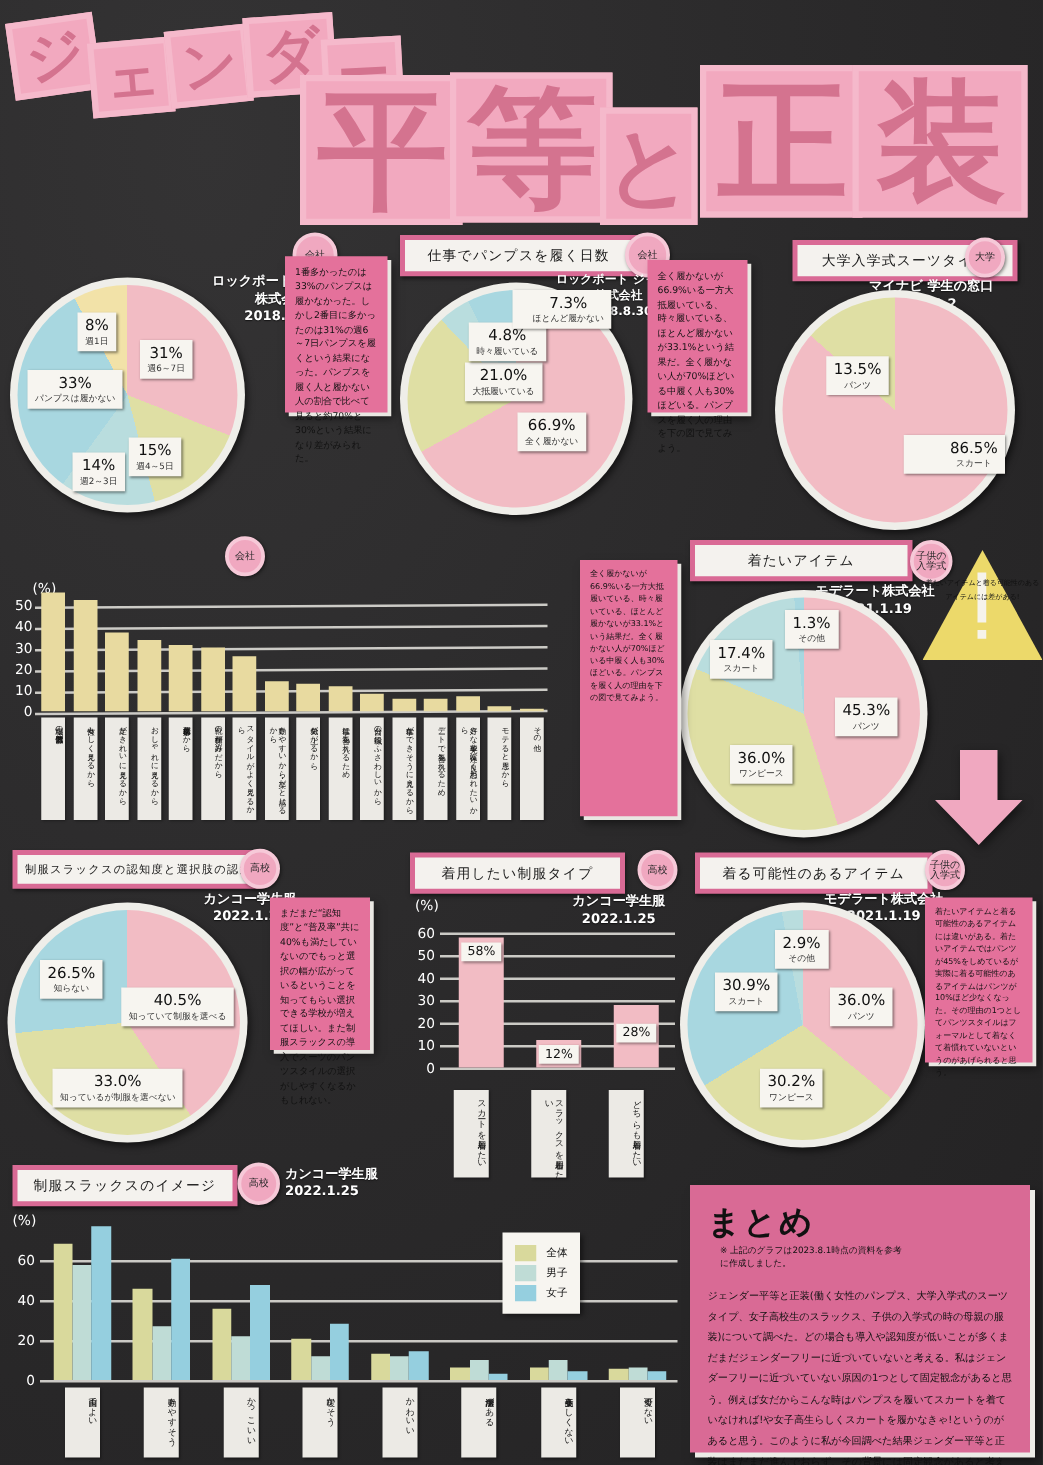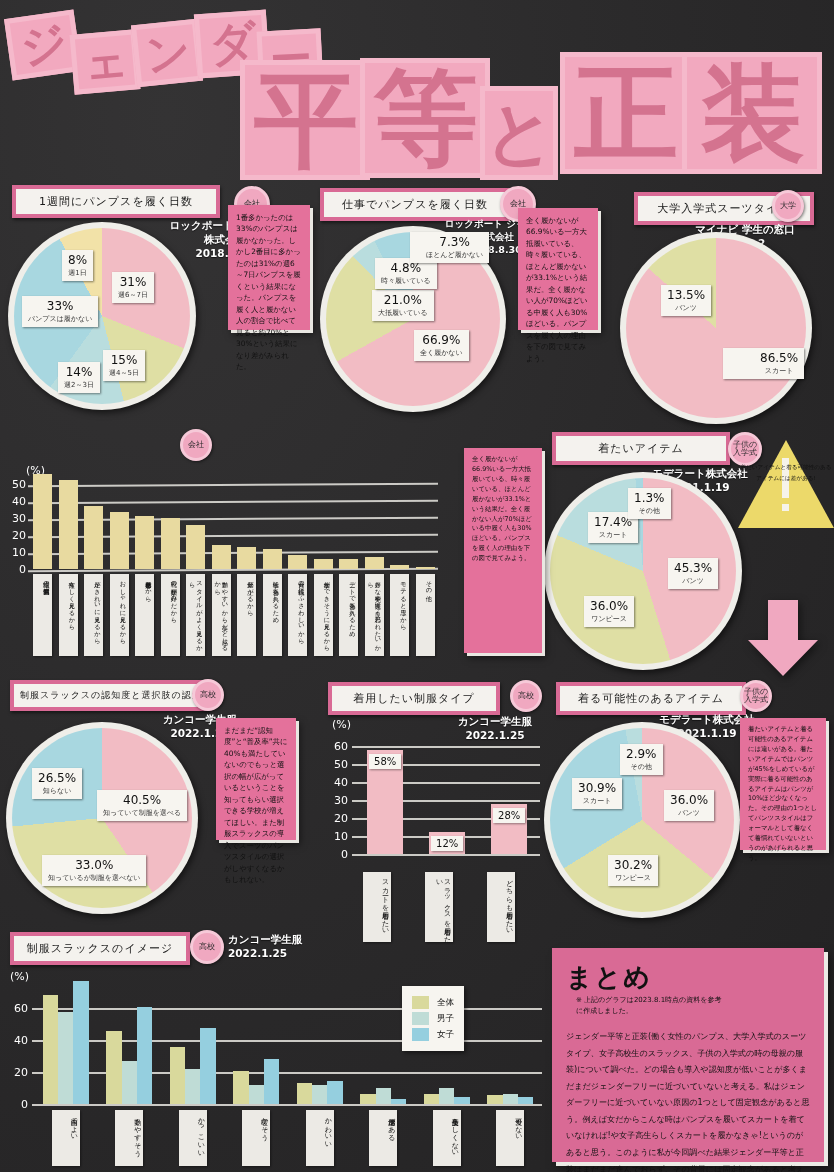--- a/index.html
+++ b/index.html
@@ -143,23 +143,20 @@
     <div class="tchar t3">ン</div>
     <div class="tchar t4">ダ</div>
     <div class="tchar t5">ー</div>
     <div class="tchar t6">平</div>
     <div class="tchar t7">等</div>
     <div class="tchar t8">と</div>
     <div class="tchar t9">正</div>
     <div class="tchar t10">装</div>
   </div>
 
-  <div class="hdr" style="left:12px;top:185px;width:208px;">
-    <div class="inner">1週間にパンプスを履く日数</div>
-  </div>
   <div class="badge" style="left:234px;top:186px;">会社</div>
   <div class="src" style="left:150px;top:218px;width:150px;">
     <div>ロックポート ジャパン</div>
     <div>株式会社</div>
     <div>2018.8.30</div>
   </div>
   <div class="pie-ring" style="left:8px;top:222px;width:188px;height:188px;">
     <div class="pie" style="width:176px;height:176px;background:conic-gradient(
         #f2bcc4 0deg 111.6deg,
         #dfdfa4 111.6deg 165.6deg,
@@ -315,21 +312,21 @@
         #a8d7e0 355.3deg 360deg);"></div>
   </div>
   <div class="plabel" style="left:668px;top:558px;">
     <span>45.3%</span>
     <span class="cap">パンツ</span>
   </div>
   <div class="plabel" style="left:584px;top:596px;">
     <span>36.0%</span>
     <span class="cap">ワンピース</span>
   </div>
-  <div class="plabel" style="left:588px;top:512px;">
+  <div class="plabel" style="left:568px;top:512px;">
     <span>17.4%</span>
     <span class="cap">スカート</span>
   </div>
   <div class="plabel" style="left:628px;top:488px;">
     <span>1.3%</span>
     <span class="cap">その他</span>
   </div>
 
   <div class="tri" style="left:738px;top:440px;">
     <div class="exc"></div>
@@ -396,21 +393,21 @@
     <div class="gline" style="left:32px;top:82px;width:188px;"></div>
     <div class="gline" style="left:32px;top:100px;width:188px;"></div>
     <div class="gline" style="left:32px;top:118px;width:188px;"></div>
     <div class="gline" style="left:32px;top:136px;width:188px;"></div>
     <div id="bar2-bars" style="position:absolute;left:34px;top:0;width:186px;height:136px;">
         <div class="bar" style="left: 13.02px; width: 35.96px; height: 104.4px; background: rgb(242, 188, 196);"></div>
         <div class="barval" style="left: 15.02px; top: 35.6px;">58%</div>
         <div class="bar" style="left: 75.02px; width: 35.96px; height: 21.6px; background: rgb(242, 188, 196);"></div>
         <div class="barval" style="left: 77.02px; top: 118.4px;">12%</div>
         <div class="bar" style="left: 137.02px; width: 35.96px; height: 50.4px; background: rgb(242, 188, 196);"></div>
-        <div class="barval" style="left: 139.02px; top: 90px;">28%</div>
+        <div class="barval" style="left: 139.02px; top: 101px;">28%</div>
       </div>
   </div>
   <div id="bar2-cats">
       <div class="catlabel" style="left: 363.02px; top: 872px; width: 28px; height: 70px; font-size: 7px;">スカートを着用したい</div>
       <div class="catlabel" style="left: 425.02px; top: 872px; width: 28px; height: 70px; font-size: 7px;">スラックスを着用したい</div>
       <div class="catlabel" style="left: 487.02px; top: 872px; width: 28px; height: 70px; font-size: 7px;">どちらも着用したい</div>
     </div>
 
   <div class="hdr" style="left:556px;top:682px;width:190px;">
     <div class="inner">着る可能性のあるアイテム</div>

